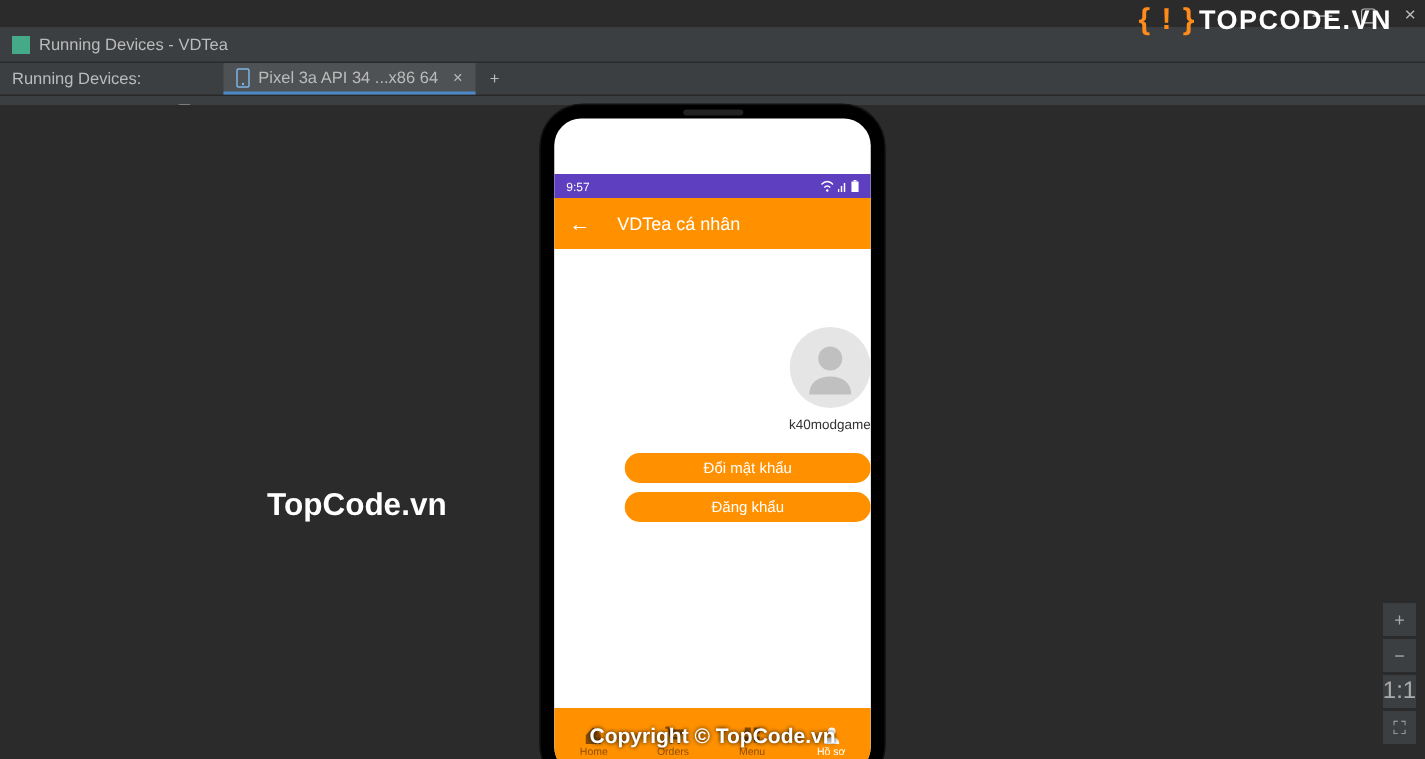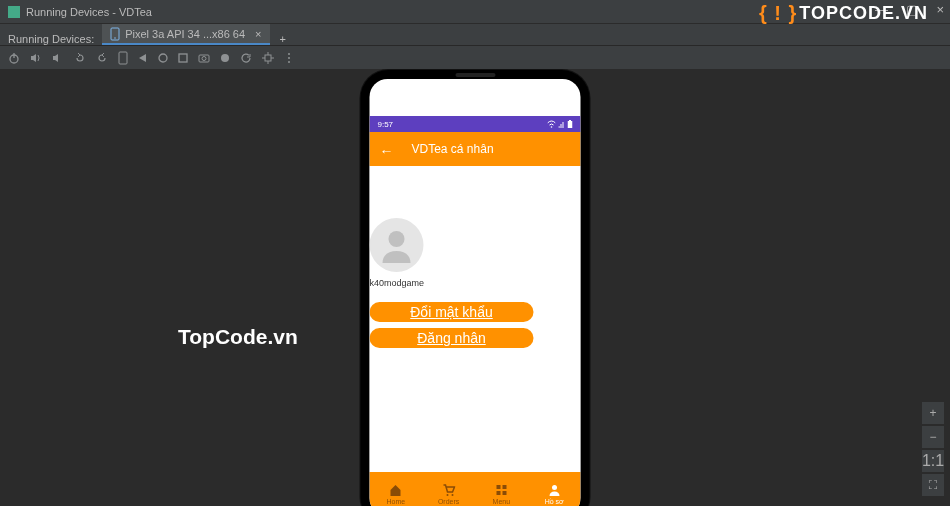--- a/index.html
+++ b/index.html
@@ -1,25 +1,25 @@
 <!DOCTYPE html>
 <html><head>
 <meta charset="utf-8">
 <style>
 * { margin: 0; padding: 0; box-sizing: border-box; font-family: "Segoe UI", Arial, sans-serif; }
 body { width: 950px; height: 506px; background: #2b2b2b; overflow: hidden; position: relative; }
 
-.titlebar { height: 24px; background: #3c3f41; display: flex; align-items: center; padding: 0 8px; color: #bbb; font-size: 11px; border-bottom: 1px solid #2b2b2b; }
+.titlebar { height: 24px; background: #3c3f41; display: flex; align-items: center; padding: 0 8px; color: #bbb; font-size: 11px; border-bottom: 1px solid #2b2b2b; margin-top: 18px; }
 .titlebar-icon { width: 12px; height: 12px; background: #4a8; margin-right: 6px; }
 .win-controls { position: absolute; right: 6px; top: 2px; display: flex; gap: 18px; color: #bbb; font-size: 13px; }
 .win-controls span { cursor: pointer; }
 
-.tabbar { height: 22px; background: #3c3f41; display: flex; align-items: flex-end; font-size: 11px; color: #bbb; border-bottom: 1px solid #282828; }
+.tabbar { height: 22px; background: #3c3f41; display: flex; align-items: center; font-size: 11px; color: #bbb; border-bottom: 1px solid #282828; }
 .tabbar .label { padding: 0 8px; }
-.tabbar .tab { height: 100%; display: flex; align-items: center; padding: 0 8px; background: #4e5254; border-bottom: 2px solid #4a88c7; gap: 5px; }
+.tabbar .tab { height: 100%; display: flex; align-items: center; padding: 0 8px; background: #4e5254; border-bottom: 2px solid #4a88c7; gap: 5px; margin-left: 47px; }
 .tabbar .tab svg { flex-shrink:0; }
 .tabbar .plus { padding: 0 10px; }
 
 .toolbar { height: 24px; background: #3c3f41; display: flex; align-items: center; gap: 10px; padding: 0 8px; color: #9da0a2; border-bottom: 1px solid #2b2b2b; }
 .toolbar svg { opacity: .85; }
 
 .stage { position: absolute; top: 70px; left: 0; right: 0; bottom: 0; background: #2b2b2b; }
 
 .watermark-left { position: absolute; left: 178px; top: 255px; color: #fff; font-size: 21px; font-weight: 600; }
 .watermark-logo { position: absolute; right: 22px; top: 2px; display:flex; align-items:center; font-weight:800; font-size:18px; color:#fff; letter-spacing:1px; }
@@ -33,26 +33,26 @@
 .phone { position:absolute; left:50%; top:0px; transform:translateX(-50%); width:229px; height:455px; background:#000; border-radius:28px; padding:9px 9px 9px 9px; box-shadow:0 0 0 1px #111; }
 .phone-screen { width:100%; height:100%; background:#fff; border-radius:18px; overflow:hidden; display:flex; flex-direction:column; position:relative; }
 .speaker { position:absolute; left:50%; top:3px; transform:translateX(-50%); width:40px; height:4px; background:#222; border-radius:3px; }
 
 .statusbar { height:16px; background:#5d3fbf; display:flex; align-items:center; justify-content:space-between; padding:0 8px; color:#fff; font-size:8px;margin-top:37px; }
 .statusbar-right { display:flex; gap:3px; align-items:center; }
 
 .appbar { height:34px; background:#ff9100; display:flex; align-items:center; padding:0 10px; color:#fff; font-size:12px; gap:18px; }
 .appbar .back { font-size:14px; }
 
-.content { flex:1; background:#fff; display:flex; flex-direction:column; align-items:flex-start; padding-top:52px; }
+.content { flex:1; background:#fff; display:flex; flex-direction:column; align-items:flex-end; padding-top:52px; }
 .avatar { width:54px; height:54px; border-radius:50%; background:#e5e5e5; display:flex; align-items:center; justify-content:center; margin-bottom:6px; }
 .avatar svg { fill:#c0c0c0; }
 .username { font-size:9px; color:#333; margin-bottom:14px; }
 
-.pill-btn { width:164px; height:20px; border-radius:12px; background:#ff9100; color:#fff; font-size:14px; display:flex; align-items:center; justify-content:center; margin-bottom:6px;text-decoration:underline; }
+.pill-btn { width:164px; height:20px; border-radius:12px; background:#ff9100; color:#fff; font-size:10px; display:flex; align-items:center; justify-content:center; margin-bottom:6px; }
 
 .bottomnav { height:44px; background:#ff9100; display:flex; }
 .nav-item { flex:1; display:flex; flex-direction:column; align-items:center; justify-content:center; gap:1px; color:rgba(60,30,10,.6); font-size:7px; }
 .nav-item.active { color:#fff; }
 .nav-item svg { fill: currentColor; }
 </style>
 </head>
 <body>
 
 <div class="titlebar">
@@ -167,21 +167,21 @@
 
       <div class="content">
         <div class="avatar">
           <svg width="40" height="40" viewBox="0 0 40 40">
               <circle cx="20" cy="14" r="8"></circle>
               <path d="M6 38c0-8 6-12 14-12s14 4 14 12z"></path>
             </svg>
         </div>
         <div class="username">k40modgame</div>
         <div class="pill-btn">Đổi mật khẩu</div>
-        <div class="pill-btn">Đăng nhân</div>
+        <div class="pill-btn">Đăng khẩu</div>
       </div>
 
       <div class="bottomnav">
         <div class="nav-item">
           <svg width="14" height="14" viewBox="0 0 14 14">
               <path d="M2 7l5-5 5 5v6H2z"></path>
             </svg>
           <span>Home</span>
         </div>
         <div class="nav-item">
@@ -206,20 +206,21 @@
               <circle cx="7" cy="4.5" r="2.5"></circle>
               <path d="M2 13c0-3 2-4.5 5-4.5s5 1.5 5 4.5z"></path>
             </svg>
           <span>Hồ sơ</span>
         </div>
       </div>
 
     </div>
   </div>
 
+  <div class="watermark-bottom">Copyright © TopCode.vn</div>
 
   <div class="zoom-panel">
     <div>+</div>
     <div>−</div>
     <div class="ratio">1:1</div>
     <div>⛶</div>
   </div>
 </div>
 
 <div class="watermark-logo">

